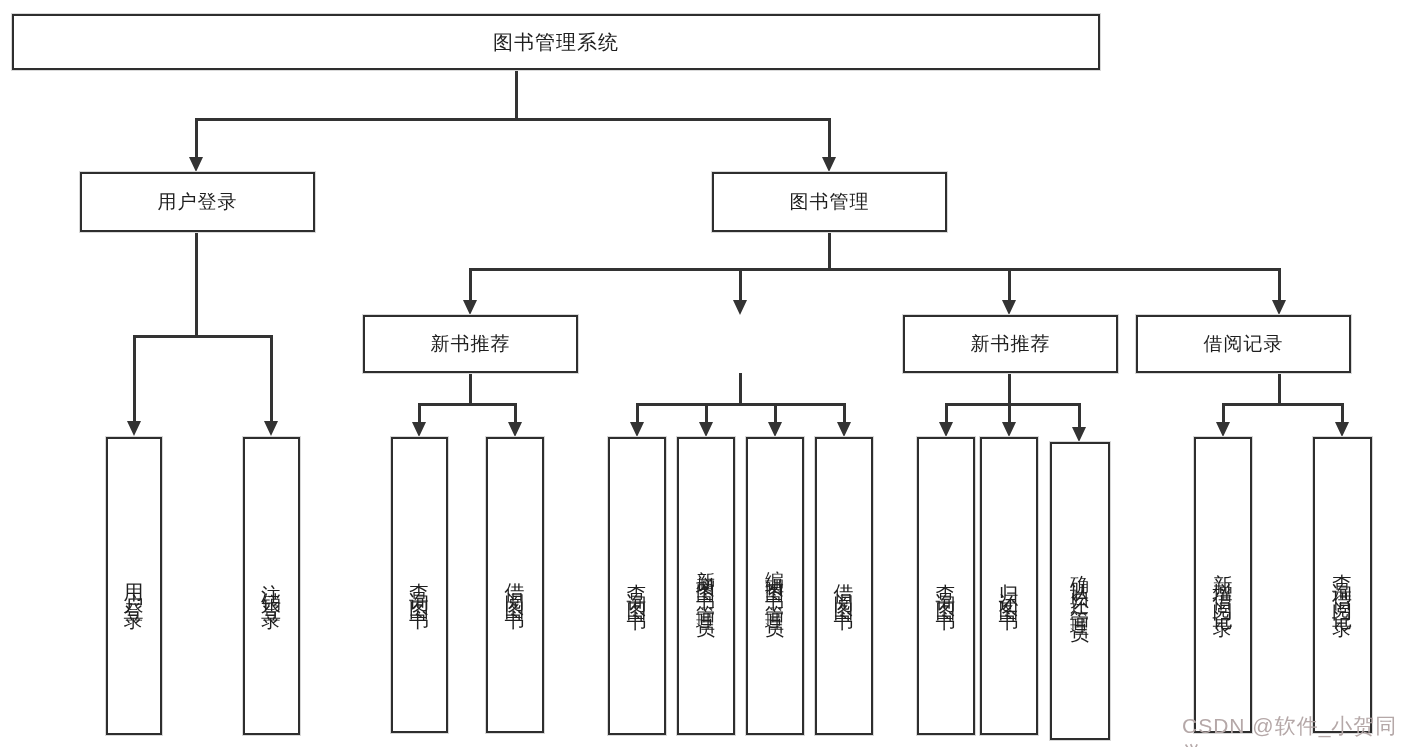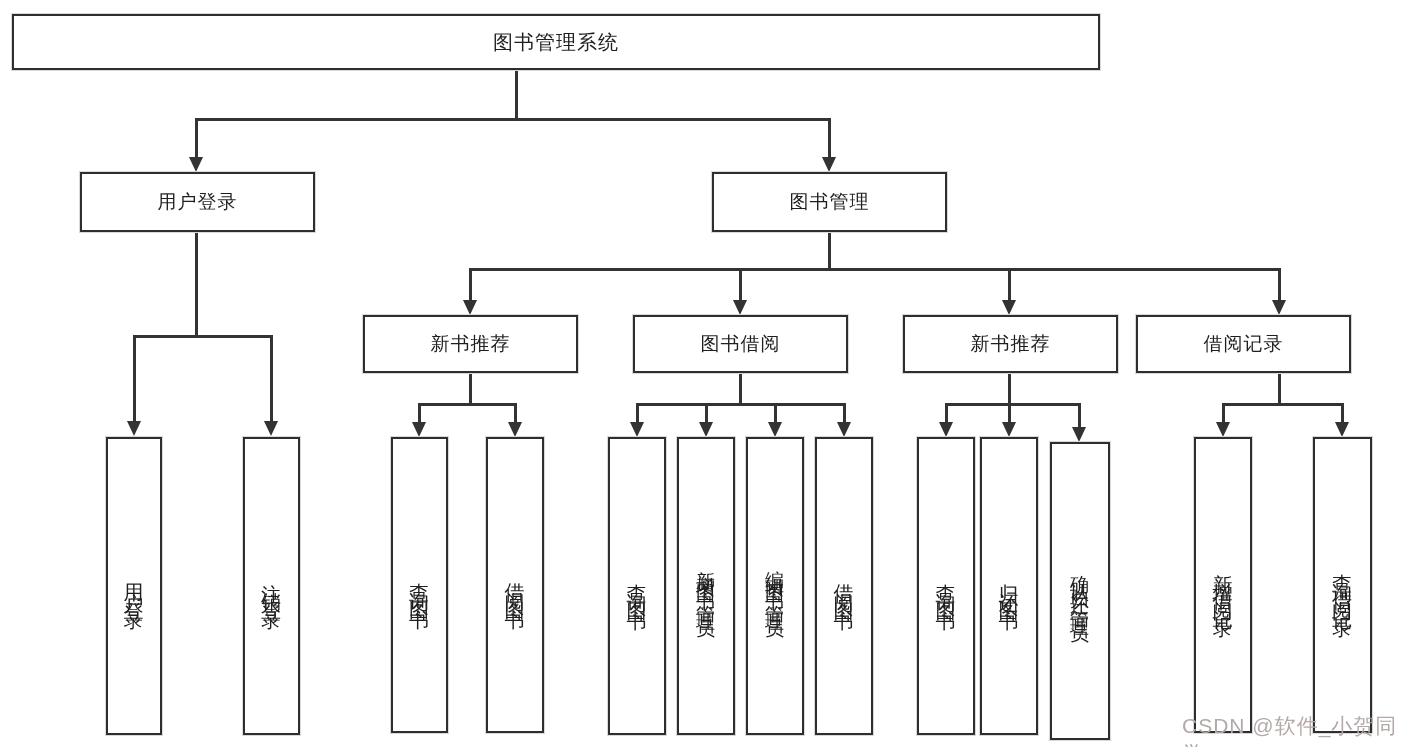--- a/index.html
+++ b/index.html
@@ -84,23 +84,20 @@
   <div class="vl" style="left:739px;top:268px;height:34px"></div>
   <div class="ah" style="left:733px;top:300px"></div>
   <div class="vl" style="left:1008px;top:268px;height:34px"></div>
   <div class="ah" style="left:1002px;top:300px"></div>
   <div class="vl" style="left:1278px;top:268px;height:34px"></div>
   <div class="ah" style="left:1272px;top:300px"></div>
 
   <div class="box h" style="left:363px;top:315px;width:215px;height:58px">
     <span>新书推荐</span>
   </div>
-  <div class="box h" style="left:633px;top:315px;width:215px;height:58px">
-    <span>图书借阅</span>
-  </div>
   <div class="box h" style="left:903px;top:315px;width:215px;height:58px">
     <span>新书推荐</span>
   </div>
   <div class="box h" style="left:1136px;top:315px;width:215px;height:58px">
     <span>借阅记录</span>
   </div>
 
   <div class="vl" style="left:469px;top:373px;height:33px"></div>
   <div class="hl" style="left:418px;top:403px;width:99px"></div>
   <div class="vl" style="left:418px;top:403px;height:20px"></div>

